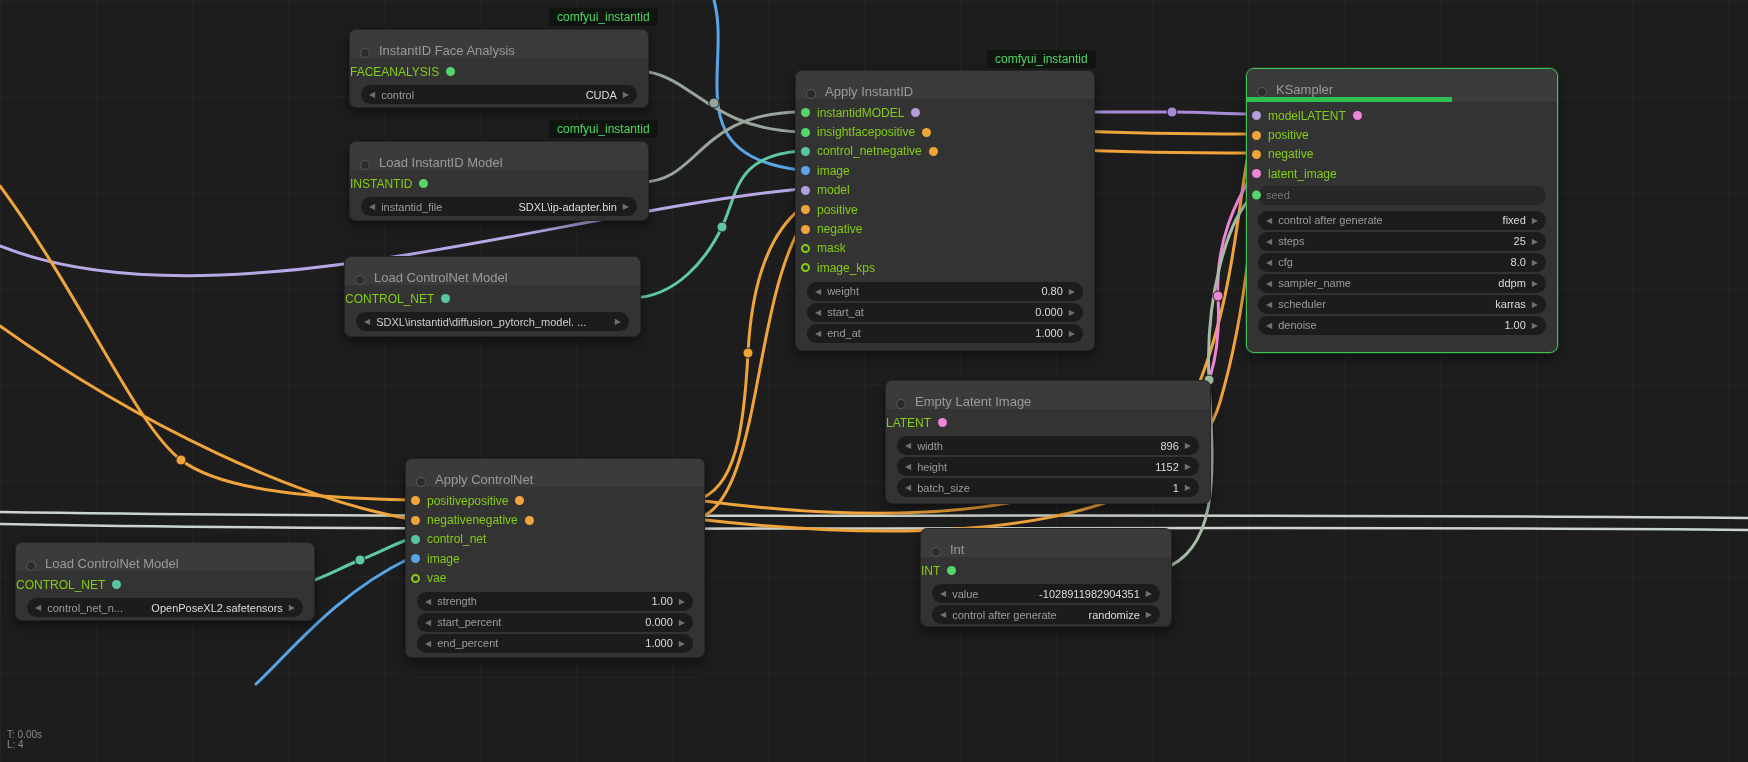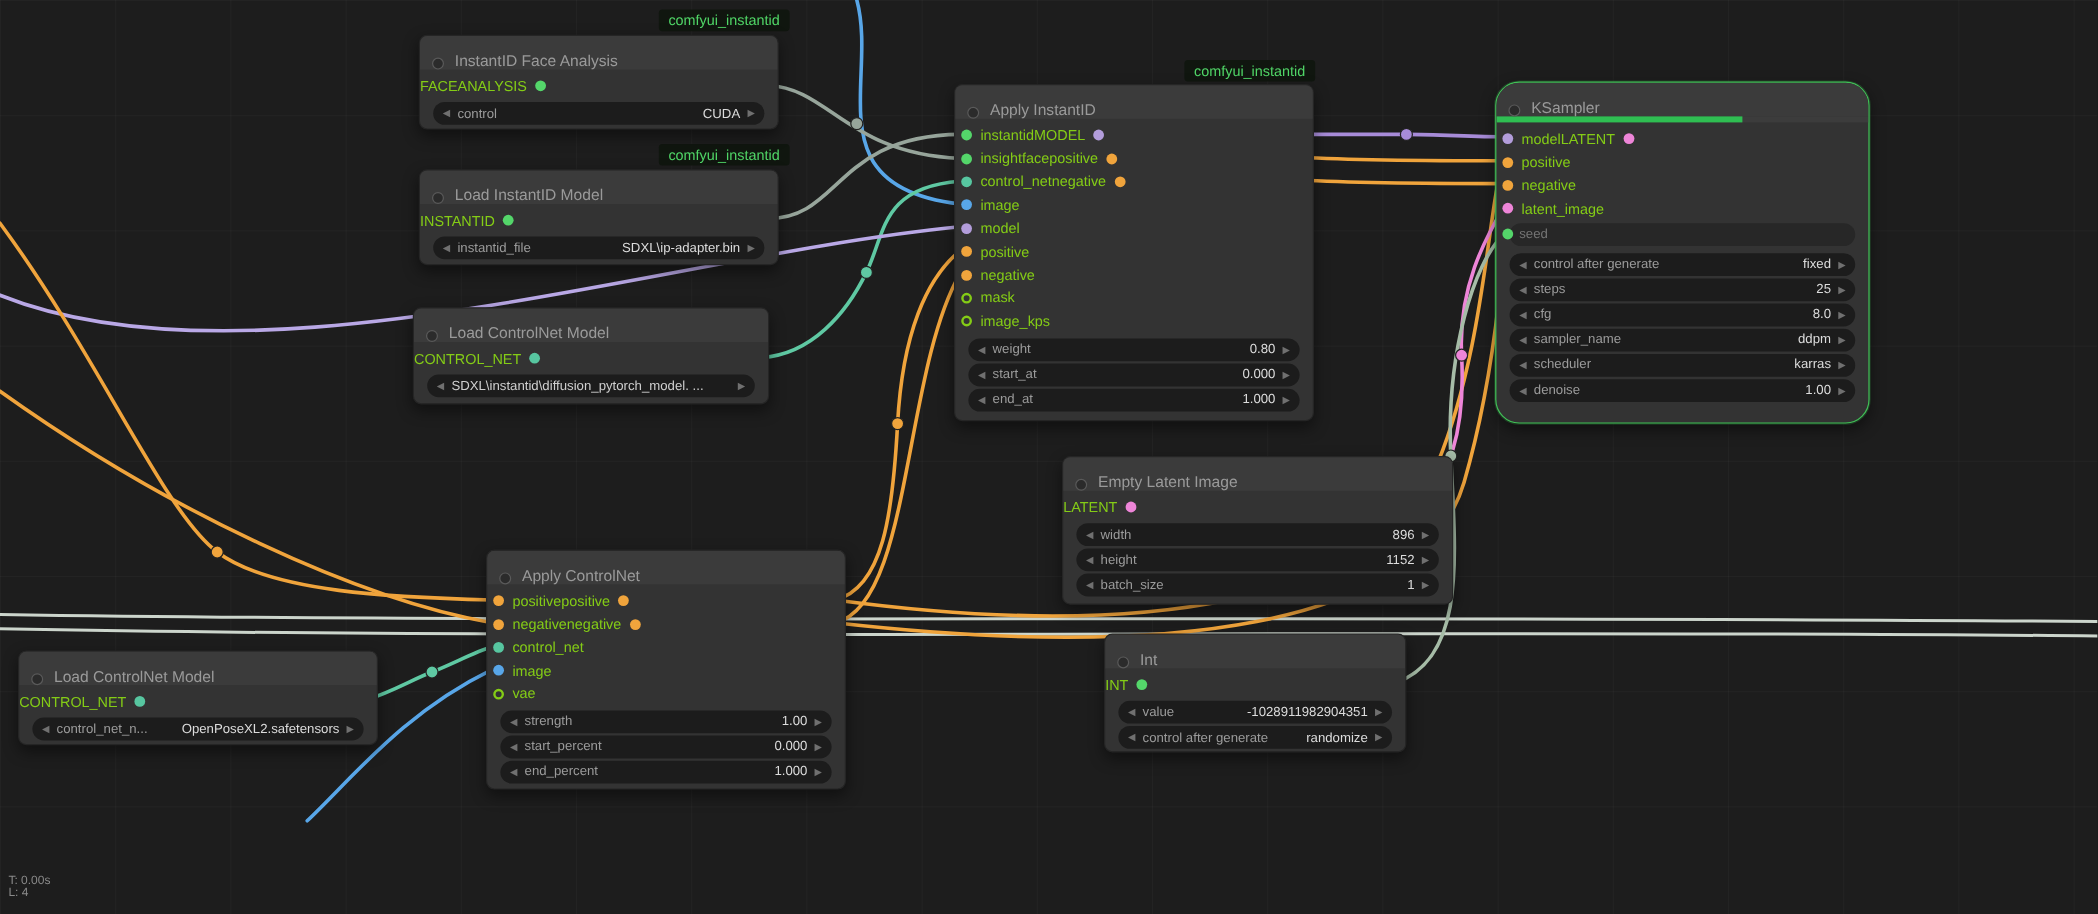--- a/index.html
+++ b/index.html
@@ -34,21 +34,21 @@
   .widget{display:flex;align-items:center;height:19px;background:#1c1c1c;border-radius:10px;
     margin:2px 11px;padding:0 8px;font-size:11px;gap:6px;white-space:nowrap}
   .wa{color:#707070;font-size:8px;flex:0 0 auto}
   .wl{color:#9b9b9b}
   .wv{margin-left:auto;color:#dcdcdc}
   .widget.file .wl{color:#cfcfcf}
   .seed-row{position:relative}
   .seed-row .dot{position:absolute;left:5px;top:50%;transform:translateY(-50%)}
   .widget.seed{background:#272727}
   .widget.seed .wl{color:#747474}
-  .ksampler{border:1.5px solid #41c057;border-radius:20px;
+  .ksampler{border:1.5px solid #41c057;border-radius:8px;
     box-shadow:0 0 0 1px rgba(65,192,87,.22),0 5px 12px rgba(0,0,0,.45)}
   .progress{height:5px;background:#3c3c3c}
   .progress-fill{height:100%;width:66%;background:#2fbe52}
   .badge{position:absolute;z-index:2;background:#10160f;color:#50d667;font-size:12px;
     padding:2px 8px;border-radius:3px;white-space:nowrap}
   .status{position:absolute;left:7px;bottom:12px;z-index:3;color:#8a8a8a;font-size:10px;line-height:10px}
 </style>
 </head>
 <body>
 

